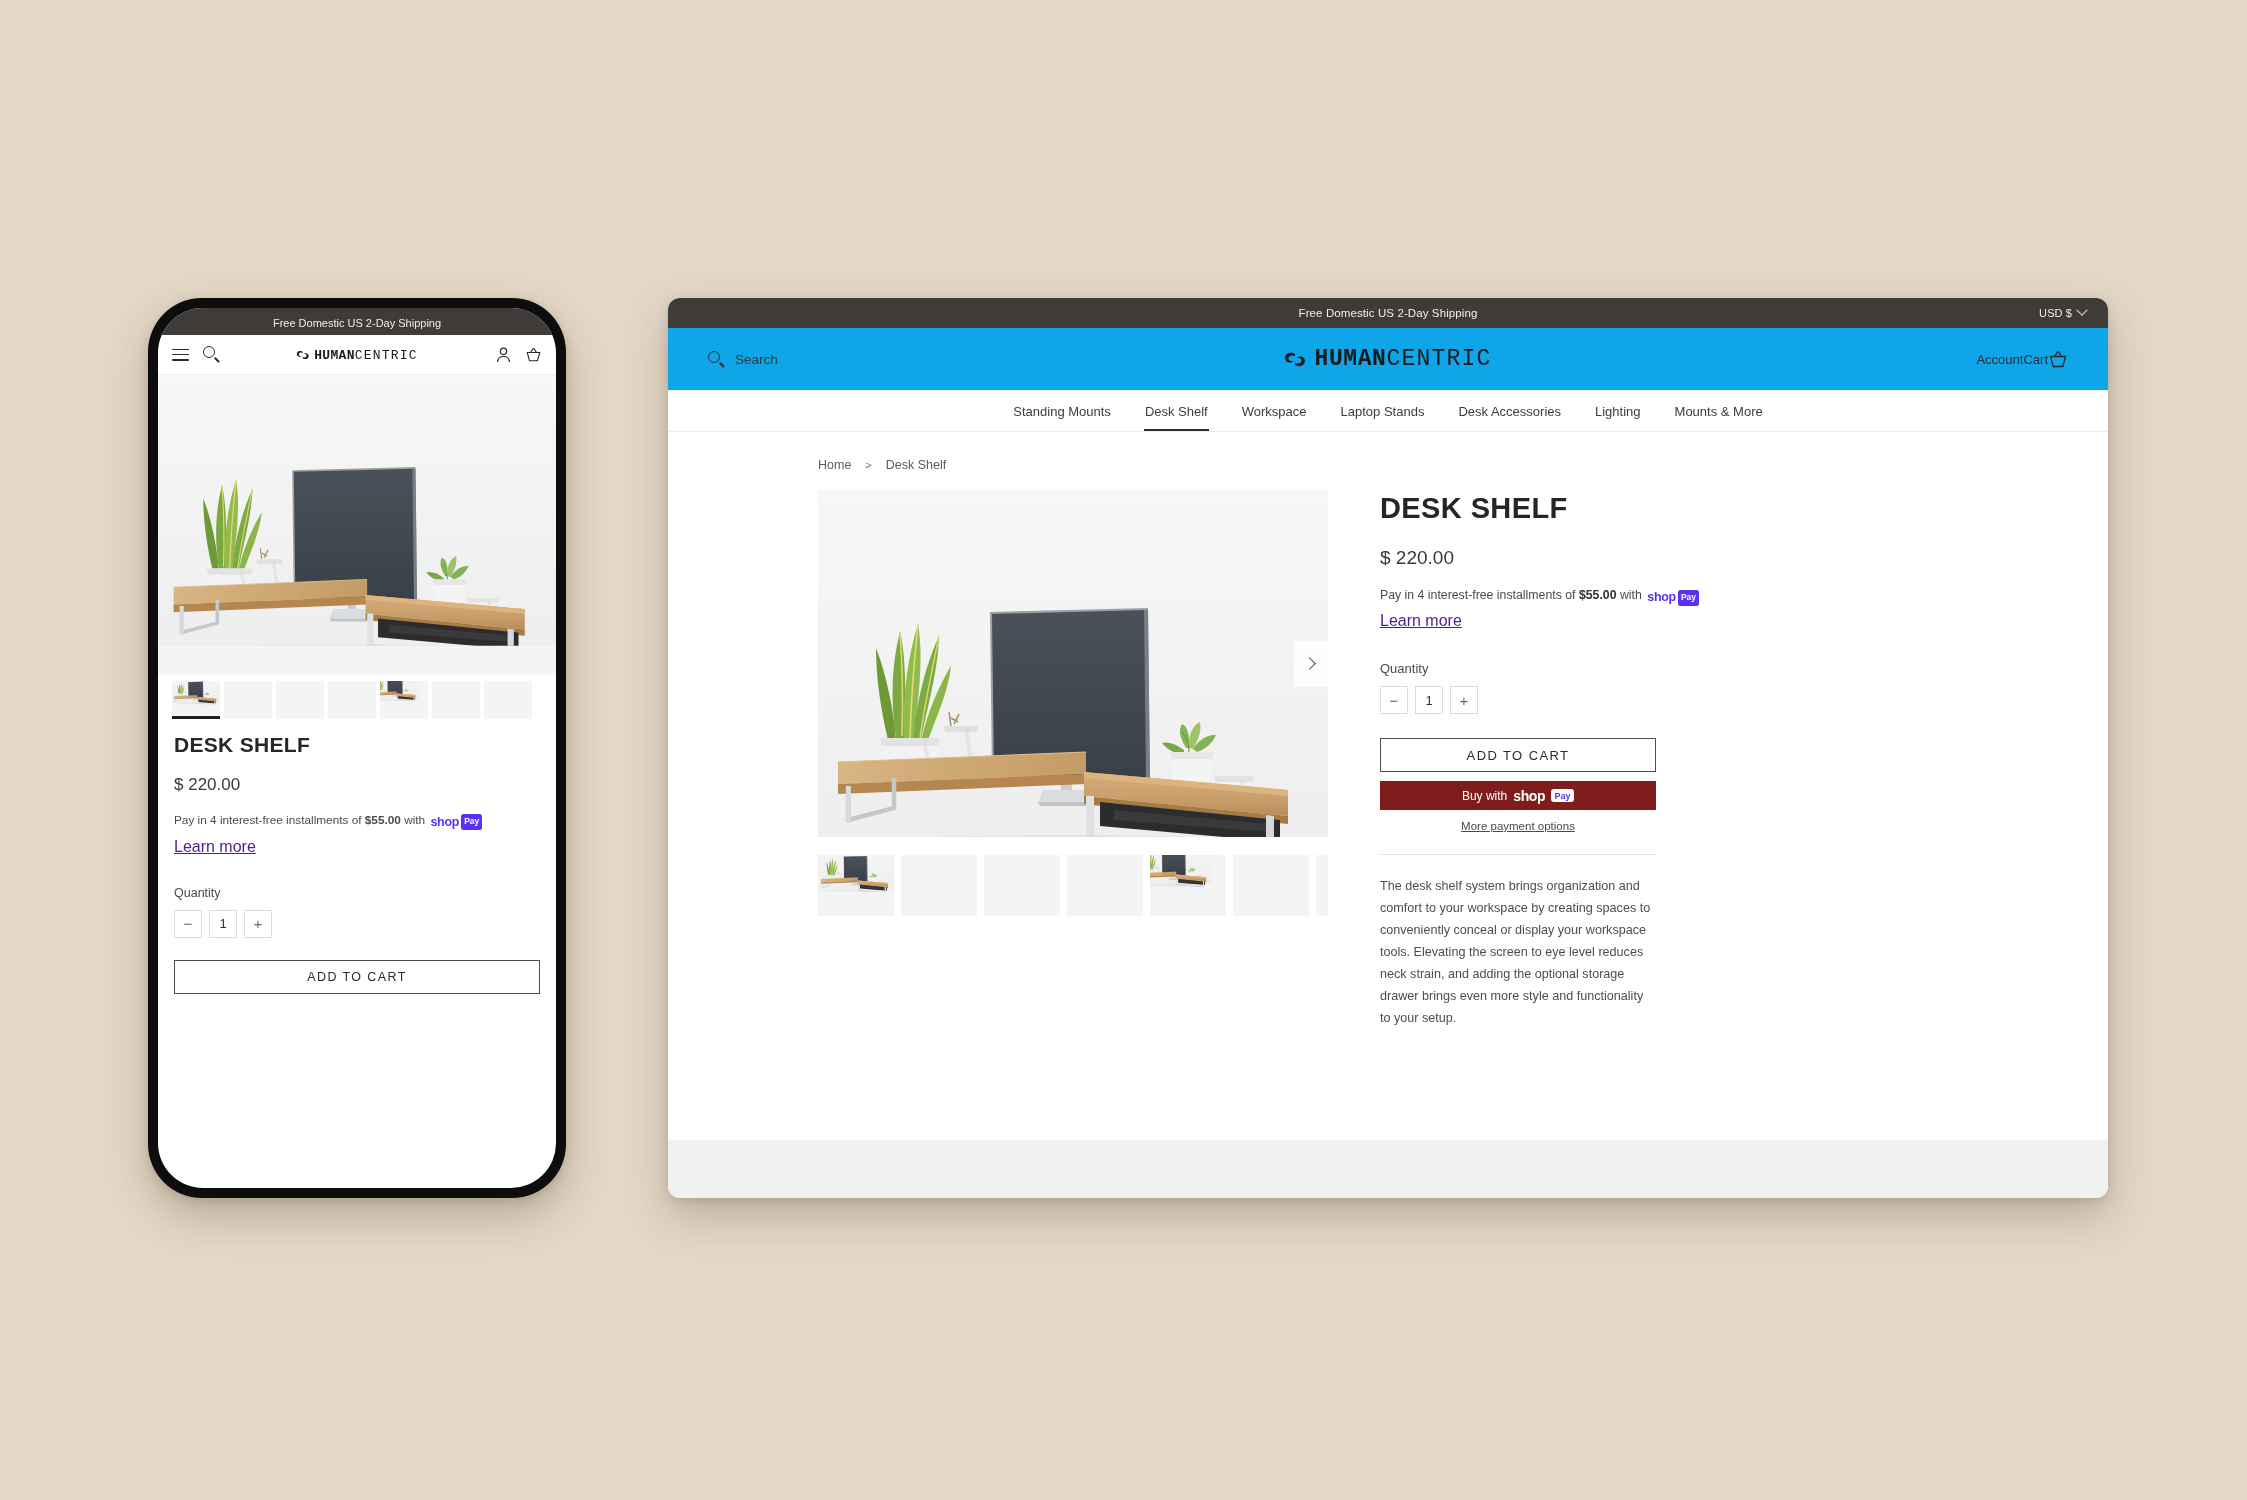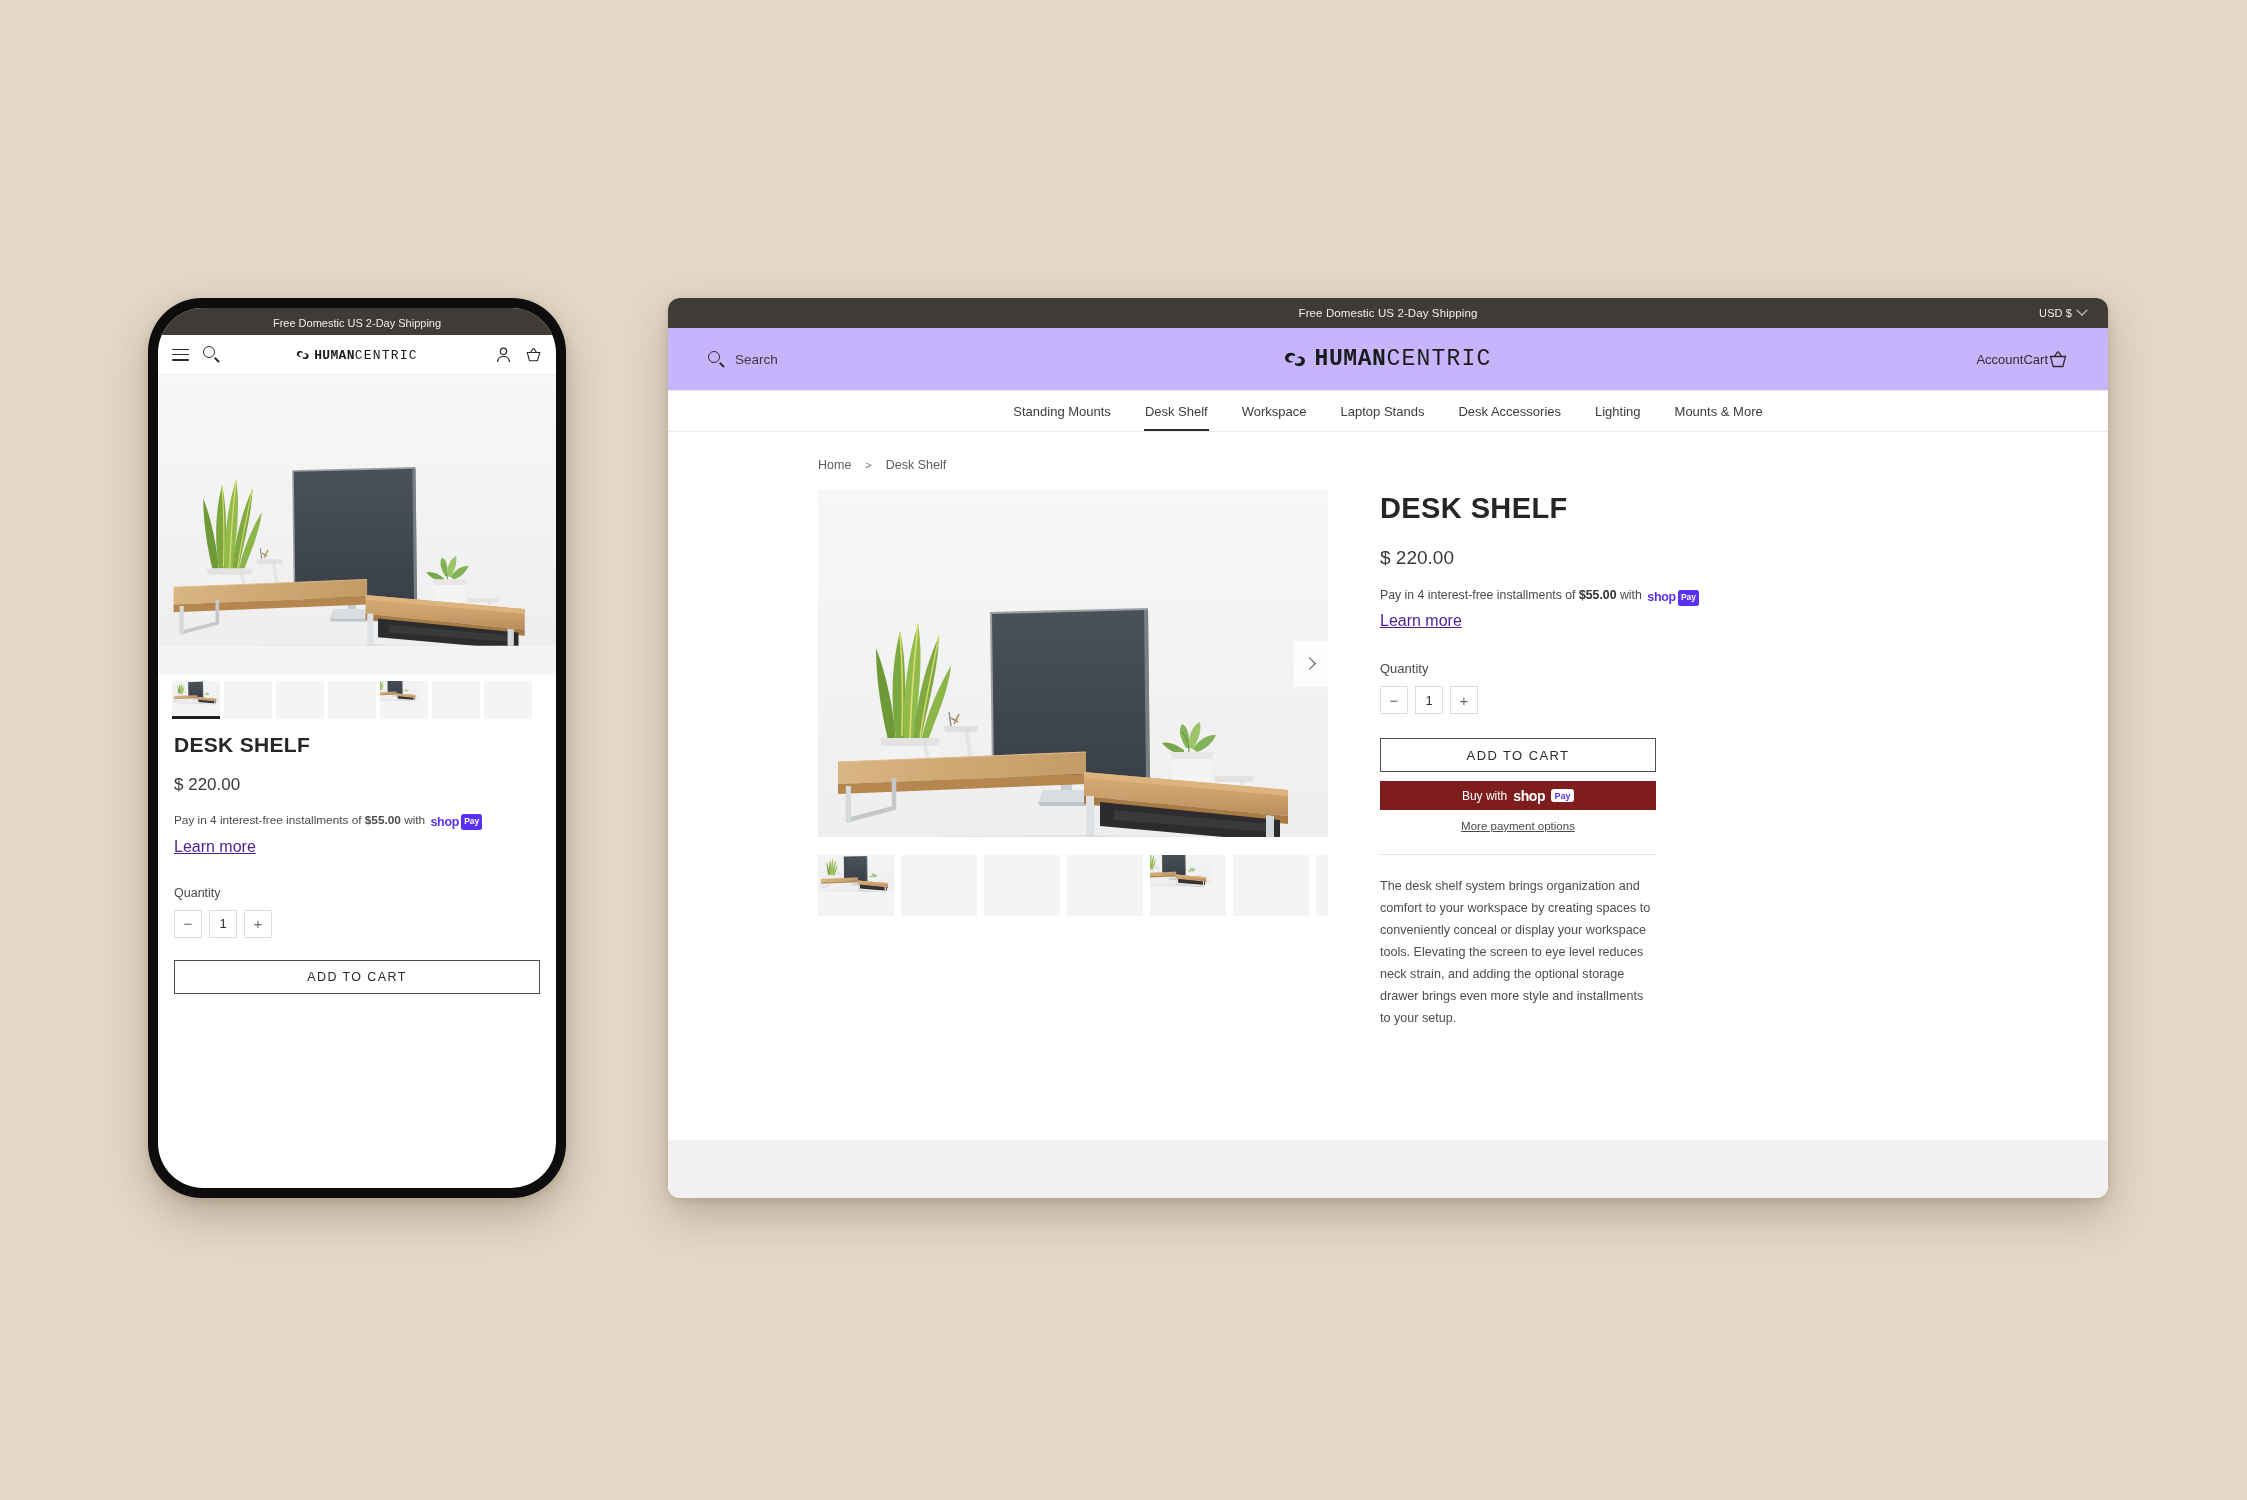--- a/index.html
+++ b/index.html
@@ -27,21 +27,21 @@
   }
   .currency {
     position: absolute; right: 22px; top: 50%; transform: translateY(-50%);
     display: flex; align-items: center; gap: 6px; font-size: 11px; color: #f2efec;
   }
   .chev-d { width: 8px; height: 8px; border-right: 1.4px solid #ddd8d4;
     border-bottom: 1.4px solid #ddd8d4; transform: rotate(45deg) translate(-2px,-2px); }
 
   .dheader {
     height: 62px; display: flex; align-items: center;
-    padding: 0 40px; position: relative; background: #c4b5fd;
+    padding: 0 40px; position: relative; background: #0ea5e9;
   }
   .search-box { display: flex; align-items: center; gap: 10px; color: #3a3a3a; font-size: 13.5px; }
   .mag { width: 17px; height: 17px; position: relative; flex: none; }
   .mag i { position: absolute; width: 12px; height: 12px; border: 1.5px solid #2e2e2e;
     border-radius: 50%; top: 0; left: 0; }
   .mag b { position: absolute; width: 6px; height: 1.6px; background: #2e2e2e;
     transform: rotate(45deg); bottom: 2px; right: 0px; }
   .logo-wrap {
     position: absolute; left: 50%; top: 50%; transform: translate(-50%,-50%);
     display: flex; align-items: center; gap: 9px;
@@ -496,21 +496,21 @@
           <div class="buybtn">
             <span class="t">Buy with</span>
             <span class="w2">shop</span>
             <span class="p2">Pay</span>
           </div>
 
           <div class="morepay">More payment options</div>
 
           <div class="divider"></div>
 
-          <p class="pdesc">The desk shelf system brings organization and comfort to your workspace by creating spaces to conveniently conceal or display your workspace tools. Elevating the screen to eye level reduces neck strain, and adding the optional storage drawer brings even more style and installments to your setup.</p>
+          <p class="pdesc">The desk shelf system brings organization and comfort to your workspace by creating spaces to conveniently conceal or display your workspace tools. Elevating the screen to eye level reduces neck strain, and adding the optional storage drawer brings even more style and functionality to your setup.</p>
         </div>
 
       </div>
     </div>
 
     <div class="dfooter"></div>
   </div>
 
 </div>
 

